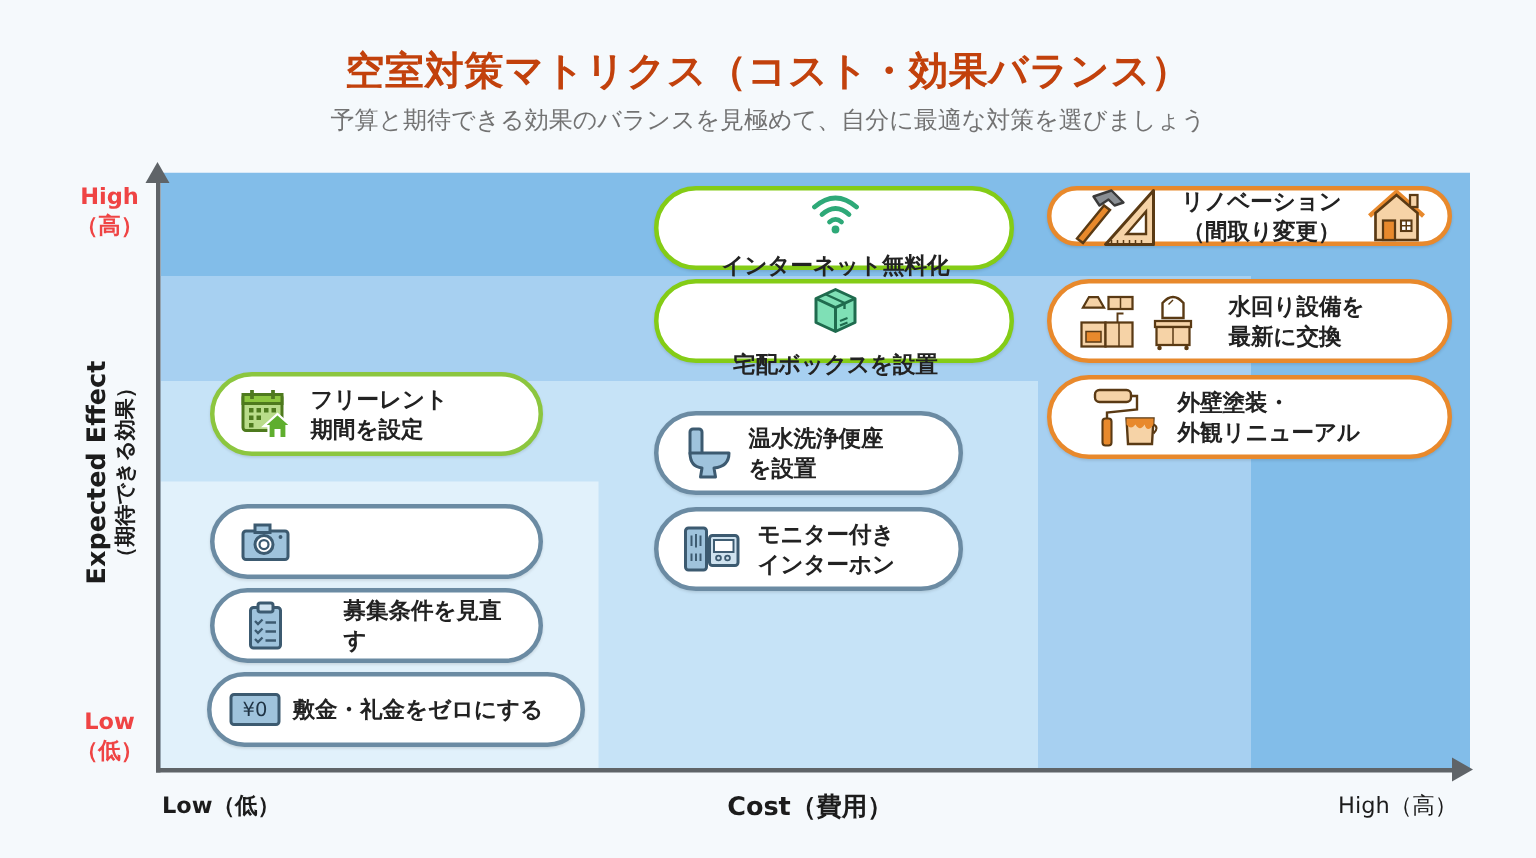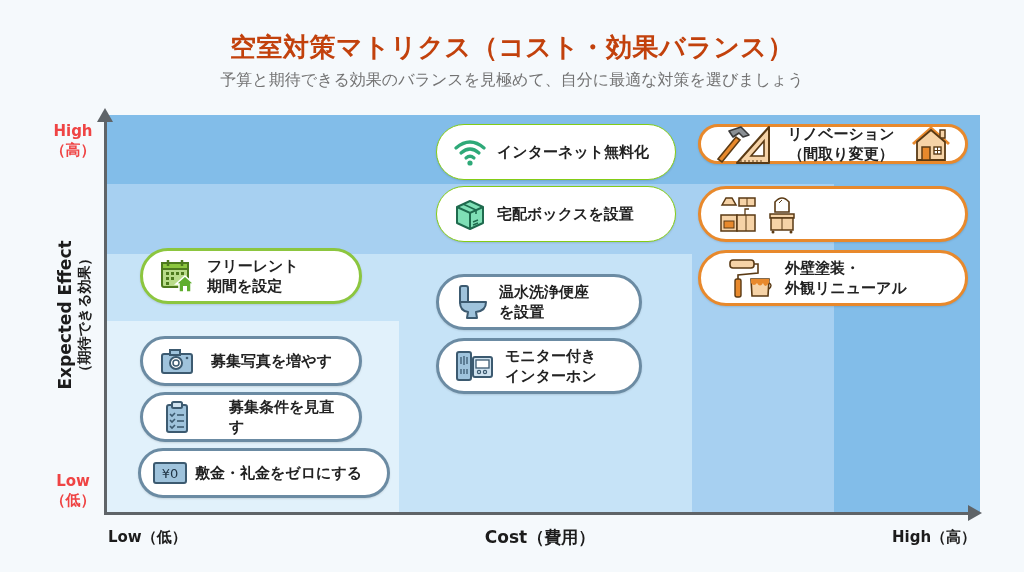--- a/index.html
+++ b/index.html
@@ -57,33 +57,33 @@
   .y-title-inner {
     position: absolute; left: 50%; top: 50%;
     transform: translate(-50%, -50%) rotate(-90deg);
     white-space: nowrap; text-align: center;
   }
   .y-title-en { font-size: 17px; font-weight: bold; display: block; line-height: 20px; }
   .y-title-jp { font-size: 14px; font-weight: bold; display: block; line-height: 18px; }
 
   .x-low { position: absolute; left: 108px; top: 528px; font-size: 15px; font-weight: bold; }
   .x-title { position: absolute; left: 0; width: 1080px; top: 526px; text-align: center; font-size: 17px; font-weight: bold; }
-  .x-high { position: absolute; left: 892px; top: 528px; font-size: 15px; font-weight: bold; }
+  .x-high { position: absolute; left: 892px; top: 528px; font-size: 15px; font-weight: normal; }
 
   .pill {
     position: absolute; background: #fff; border-radius: 30px;
     display: flex; align-items: center; gap: 10px;
     padding: 0 14px 0 16px; font-weight: bold; color: #222;
     box-shadow: 0 1px 2px rgba(0,0,0,0.12);
     cursor: pointer;
   }
   .pill .txt { font-size: 15px; line-height: 20px; white-space: pre-line; }
   .pill.gray { border: 3px solid #6b8ba3; }
   .pill.lime { border: 3px solid #8cc63f; }
-  .pill.teal { border: 1px solid #84cc16; }
+  .pill.teal { border: 3px solid #84cc16; flex-direction: column; }
   .pill.orange { border: 3px solid #e8892c; }
   .icon { flex: 0 0 auto; display: flex; align-items: center; justify-content: center; }
 </style>
 </head>
 <body>
 
 <div class="title">空室対策マトリクス（コスト・効果バランス）</div>
 <div class="subtitle">予算と期待できる効果のバランスを見極めて、自分に最適な対策を選びましょう</div>
 
 <div class="plot">
@@ -140,21 +140,20 @@
 <div class="pill gray" style="left:140px;top:336px;width:222px;height:50px;">
   <span class="icon">
     <svg width="36" height="30" viewBox="0 0 36 30">
       <rect x="3" y="8" width="30" height="19" rx="2" fill="#9fc3dc" stroke="#3c5a70" stroke-width="2"></rect>
       <rect x="11" y="4" width="10" height="5" fill="#9fc3dc" stroke="#3c5a70" stroke-width="2"></rect>
       <circle cx="17" cy="17" r="6" fill="#fff" stroke="#3c5a70" stroke-width="2"></circle>
       <circle cx="17" cy="17" r="3" fill="none" stroke="#3c5a70" stroke-width="1.5"></circle>
       <circle cx="28" cy="12" r="1.3" fill="#3c5a70"></circle>
     </svg>
   </span>
-  <span class="txt" style="margin-left:6px">募集写真を増やす</span>
 </div>
 
 <div class="pill gray" style="left:140px;top:392px;width:222px;height:50px;">
   <span class="icon">
     <svg width="36" height="34" viewBox="0 0 36 34">
       <rect x="8" y="5" width="20" height="27" rx="2" fill="#9fc3dc" stroke="#3c5a70" stroke-width="2"></rect>
       <rect x="13" y="2" width="10" height="6" rx="1.5" fill="#cfe2ef" stroke="#3c5a70" stroke-width="2"></rect>
       <g stroke="#3c5a70" stroke-width="1.6" fill="none">
         <path d="M11 14 l2 2 l3 -3"></path>
           <line x1="18" y1="15" x2="25" y2="15"></line>
@@ -283,20 +282,22 @@
     <svg width="30" height="40" viewBox="0 0 30 40">
       <path d="M8 18 L8 8 Q15 0 22 8 L22 18 Z" fill="#fff" stroke="#5a3a14" stroke-width="1.6"></path>
       <line x1="12" y1="9" x2="15" y2="6" stroke="#5a3a14" stroke-width="1"></line>
       <rect x="3" y="20" width="24" height="4" fill="#f6d3a7" stroke="#5a3a14" stroke-width="1.5"></rect>
       <rect x="4" y="24" width="22" height="12" fill="#f6d3a7" stroke="#5a3a14" stroke-width="1.5"></rect>
       <line x1="15" y1="24" x2="15" y2="36" stroke="#5a3a14" stroke-width="1"></line>
       <circle cx="6" cy="38" r="1.5" fill="#5a3a14"></circle>
         <circle cx="24" cy="38" r="1.5" fill="#5a3a14"></circle>
     </svg>
   </span>
+  <span class="txt" style="margin-left:12px">水回り設備を
+最新に交換</span>
 </div>
 
 <div class="pill orange" style="left:698px;top:250px;width:270px;height:56px;padding-left:26px;gap:10px;">
   <span class="icon">
     <svg width="48" height="42" viewBox="0 0 48 42">
       <rect x="3" y="3" width="24" height="8" rx="3" fill="#f6d3a7" stroke="#5a3a14" stroke-width="1.6"></rect>
       <path d="M27 7 L31 7 L31 16 L11 18 L11 22" fill="none" stroke="#5a3a14" stroke-width="1.6"></path>
       <rect x="8" y="22" width="6" height="18" rx="2" fill="#e8892c" stroke="#5a3a14" stroke-width="1.4"></rect>
       <path d="M24 22 L42 22 L41 39 L25 39 Z" fill="#f6d3a7" stroke="#5a3a14" stroke-width="1.6"></path>
       <path d="M24 22 L42 22 L42 26 Q38 32 36 26 Q33 31 30 26 Q27 30 24 26 Z" fill="#e8892c"></path>

